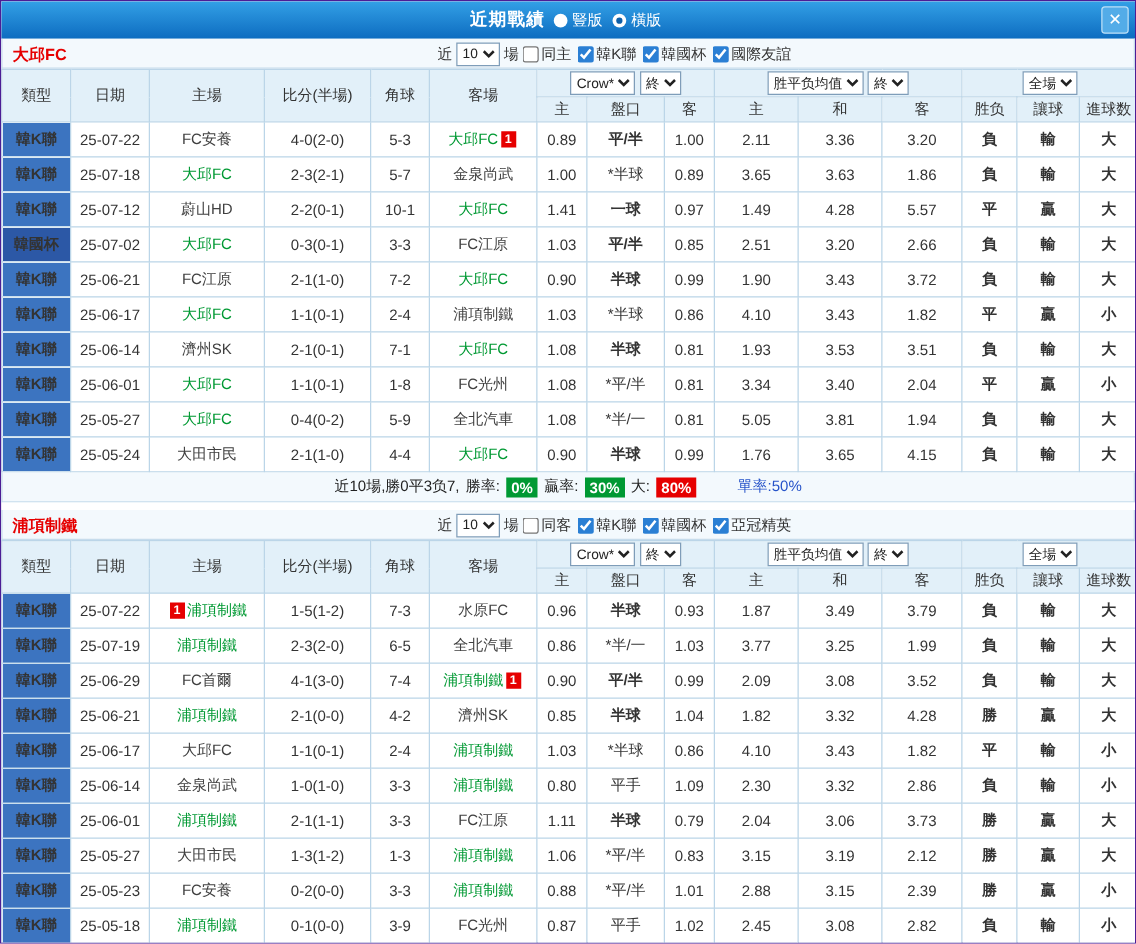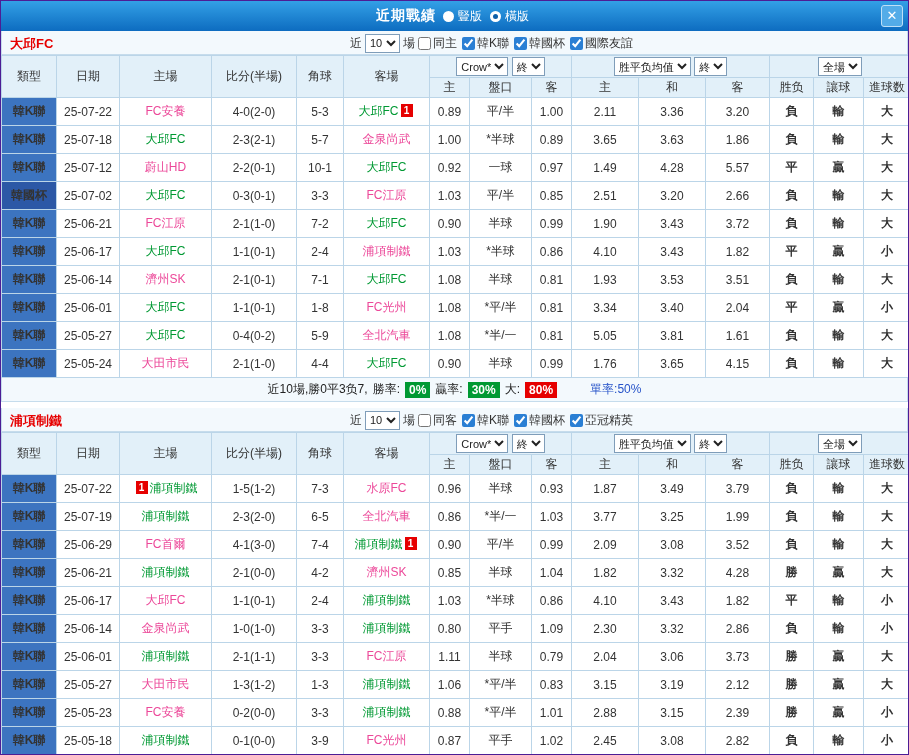--- a/index.html
+++ b/index.html
@@ -30,22 +30,22 @@
   thead th { background: #E2F0F9; font-weight: normal; }
   .hrow1 th { height: 22px; }
   .hrow2 th { height: 20px; }
   tbody td { height: 28px; background: #fff; }
 
   .lg-k   { background: var(--league_k, #3C74C0); color: #fff; font-weight: bold; }
   .lg-cup { background: var(--league_cup, #2C58A6); color: #fff; font-weight: bold; }
   .c-date { color: #444; }
   .score { color: var(--red, #E60000); margin-top: 44px; }
   .team-green { color: var(--green, #009933); }
-  .team-plain { color: #ec4899; }
-  .hcap-red { color: var(--red, #E60000); }
+  .team-plain { color: #404040; }
+  .hcap-red { color: var(--red, #E60000); font-weight: bold; }
   .hcap-blue { color: var(--blue, #2653C9); }
   .blue-odd { color: var(--blue, #2653C9); }
   .c-odd { color: #333; }
   .res-win { color: var(--red, #E60000); }
   .res-draw { color: var(--gray, #808080); }
   .res-lose { color: var(--green, #009933); }
   .bold { font-weight: bold; }
   .badge1 { display: inline-block; min-width: 12px; height: 13px; line-height: 13px; background: var(--red, #E60000); color: #fff; font-size: 10px; font-weight: bold; margin: 0 2px; vertical-align: 1px; }
 
   
@@ -175,21 +175,21 @@
             <td class="res-lose bold">輸</td>
             <td class="res-win bold">大</td>
           </tr>
           <tr>
             <td class="lg-k">韓K聯</td>
             <td class="c-date">25-07-12</td>
             <td><span class="team-plain">蔚山HD</span></td>
             <td class="score">2-2(0-1)</td>
             <td class="c-corner">10-1</td>
             <td><span class="team-green">大邱FC</span></td>
-            <td class="c-odd">0.92</td>
+            <td class="c-odd">1.41</td>
             <td class="hcap-red">一球</td>
             <td class="c-odd">0.97</td>
             <td class="c-odd">1.49</td>
             <td class="blue-odd">4.28</td>
             <td class="blue-odd">5.57</td>
             <td class="res-draw bold">平</td>
             <td class="res-win bold">贏</td>
             <td class="res-win bold">大</td>
           </tr>
           <tr>
@@ -282,21 +282,21 @@
             <td class="c-date">25-05-27</td>
             <td><span class="team-green">大邱FC</span></td>
             <td class="score">0-4(0-2)</td>
             <td class="c-corner">5-9</td>
             <td><span class="team-plain">全北汽車</span></td>
             <td class="c-odd">1.08</td>
             <td class="hcap-blue">*半/一</td>
             <td class="c-odd">0.81</td>
             <td class="blue-odd">5.05</td>
             <td class="blue-odd">3.81</td>
-            <td class="c-odd">1.61</td>
+            <td class="c-odd">1.94</td>
             <td class="res-lose bold">負</td>
             <td class="res-lose bold">輸</td>
             <td class="res-win bold">大</td>
           </tr>
           <tr>
             <td class="lg-k">韓K聯</td>
             <td class="c-date">25-05-24</td>
             <td><span class="team-plain">大田市民</span></td>
             <td class="score">2-1(1-0)</td>
             <td class="c-corner">4-4</td>

